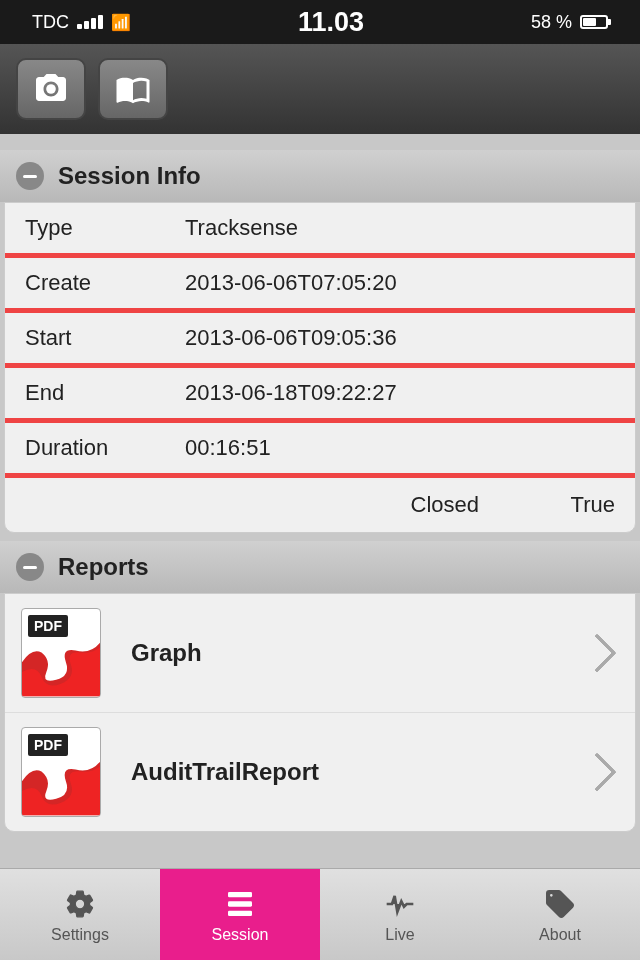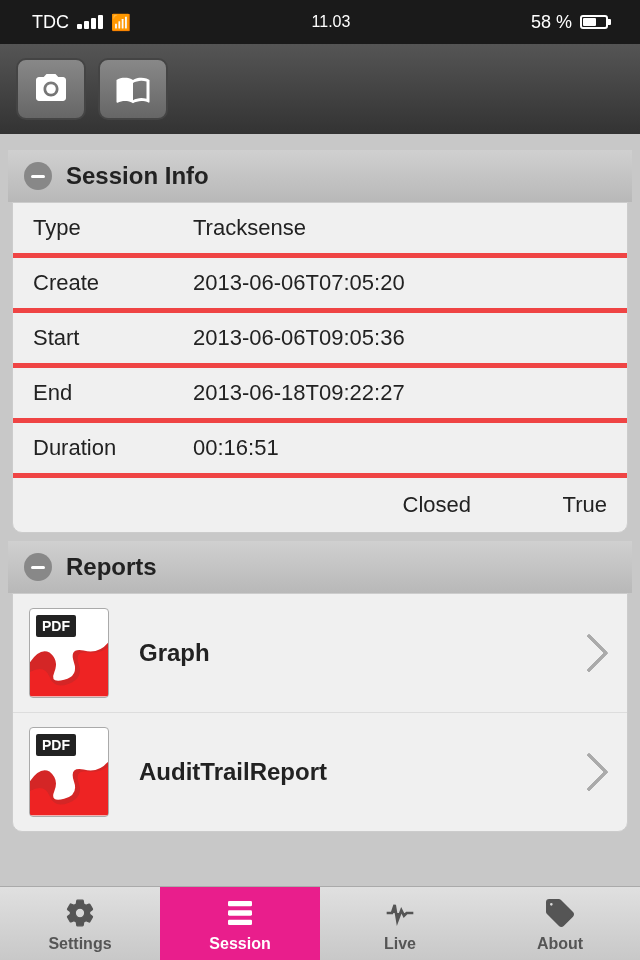--- a/index.html
+++ b/index.html
@@ -19,21 +19,21 @@
       background: #1a1a1a;
       display: flex;
       align-items: center;
       justify-content: space-between;
       padding: 0 32px;
       color: white;
       font-size: 18px;
       font-weight: 500;
     }
     .status-left { display: flex; align-items: center; gap: 8px; }
-    .status-center { font-size: 16px; font-weight: 400; }
+    .status-center { font-size: 27px; font-weight: 700; }
     .status-right { display: flex; align-items: center; gap: 8px; }
     .signal-bars { display: flex; gap: 2px; align-items: flex-end; }
     .signal-bar { background: white; width: 5px; border-radius: 1px; }
     .wifi-icon { font-size: 16px; }
     .battery-icon {
       width: 28px; height: 14px; border: 2px solid white; border-radius: 3px;
       position: relative; display: flex; align-items: center; padding: 1px;
     }
     .battery-icon::after {
       content: '';
@@ -75,21 +75,21 @@
       cursor: pointer;
     }
     .toolbar-btn svg { width: 36px; height: 36px; fill: white; }
 
     
     #main-content {
       width: 640px;
       height: calc(960px - 44px - 90px - 90px);
       background: #c8c8c8;
       overflow-y: auto;
-      padding: 8px 8px;
+      padding: 8px 0;
     }
 
     
     .section {
       margin: 8px 0;
     }
 
     .section-header {
       background: linear-gradient(to bottom, #d0d0d0, #b8b8b8);
       height: 52px;
@@ -218,25 +218,24 @@
       border-radius: 2px;
       flex-shrink: 0;
       margin-right: 8px;
     }
 
     
     #tab-bar {
       position: absolute;
       bottom: 0;
       width: 640px;
-      height: 74px;
+      height: 92px;
       background: linear-gradient(to bottom, #e0e0e0, #c8c8c8);
       border-top: 1px solid #aaa;
       display: flex;
-      font-weight: bold;
     }
     .tab-item {
       flex: 1;
       display: flex;
       flex-direction: column;
       align-items: center;
       justify-content: center;
       gap: 4px;
       cursor: pointer;
     }

